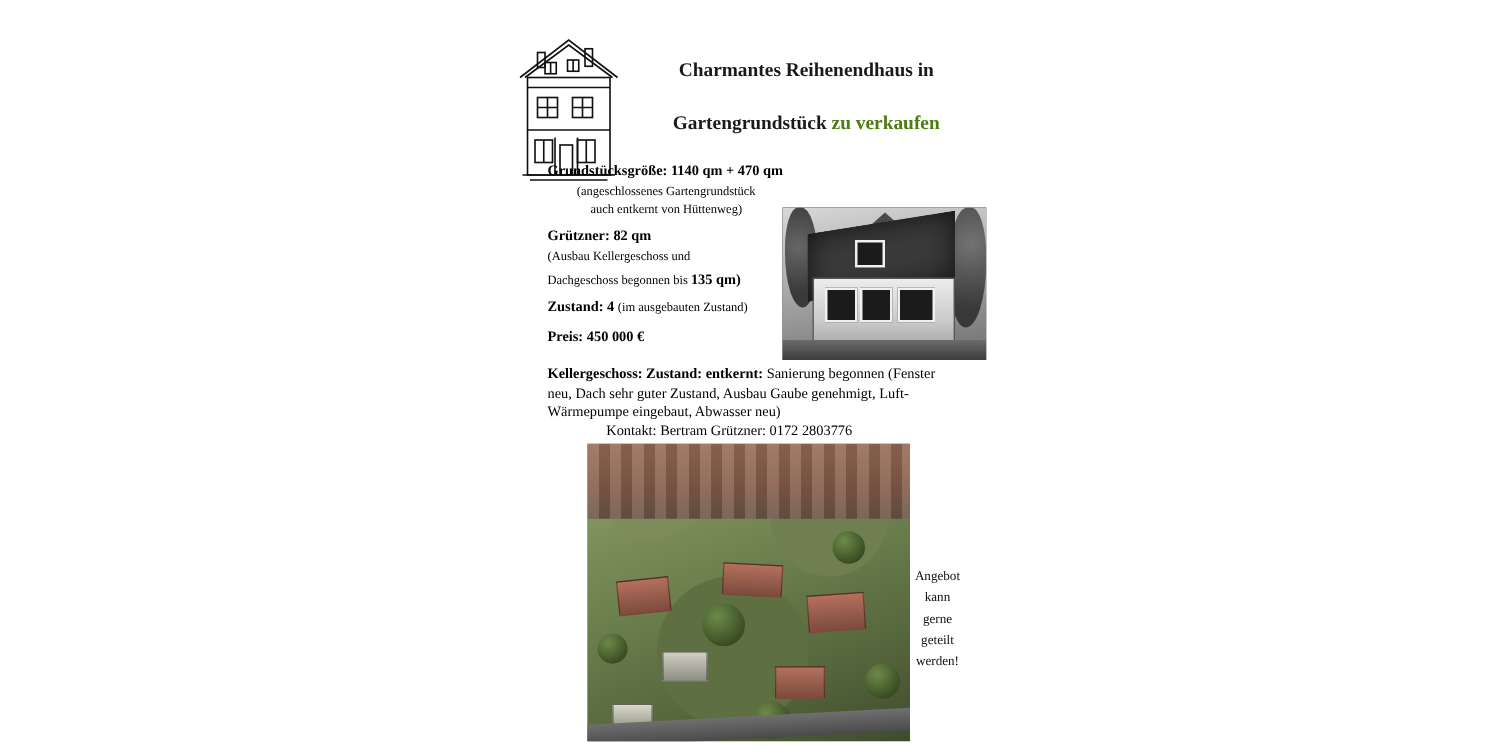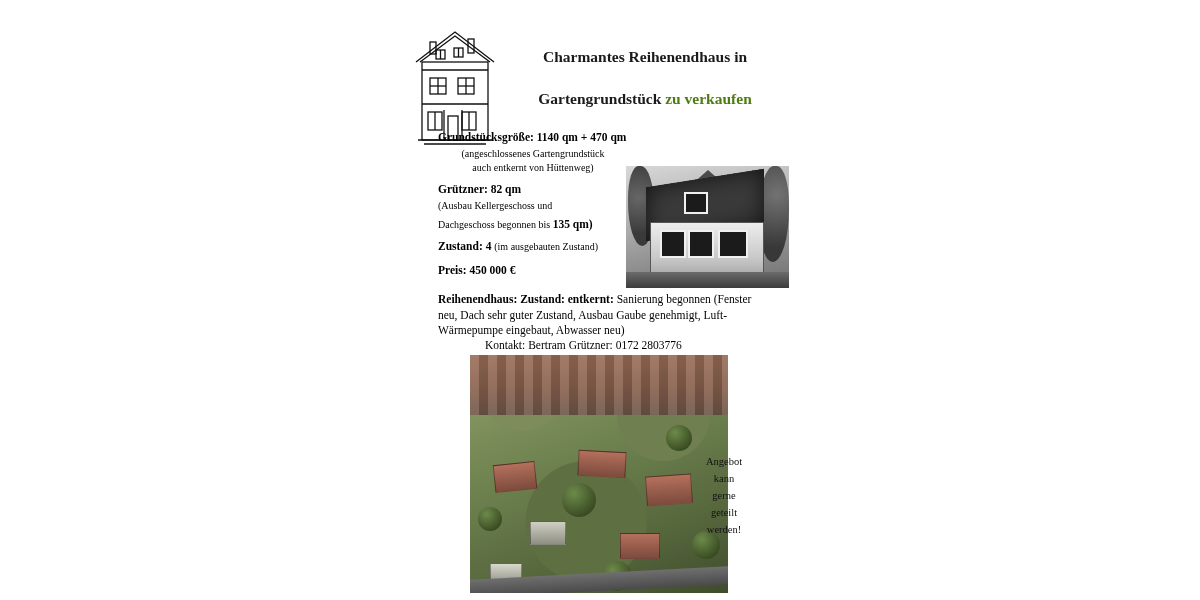--- a/index.html
+++ b/index.html
@@ -237,21 +237,21 @@
   }
   .aer-t1 { left: 92px; top: 128px; width: 34px; height: 34px; }
   .aer-t2 { left: 196px; top: 70px; width: 26px; height: 26px; }
   .aer-t3 { left: 132px; top: 206px; width: 30px; height: 30px; }
   .aer-t4 { left: 8px; top: 152px; width: 24px; height: 24px; }
   .aer-t5 { left: 222px; top: 176px; width: 28px; height: 28px; }
 
   
   .vertical-note {
     position: absolute;
-    left: 704px;
+    left: 730px;
     top: 453px;
     width: 40px;
     text-align: center;
     font-size: 10.5px;
     line-height: 17px;
     color: #111;
   }
   .vertical-note div { white-space: nowrap; }
 </style>
 </head>
@@ -339,21 +339,21 @@
 
     <div class="spacer-sm"></div>
 
     <div class="line">
       <span class="b">Preis:</span>
       <span class="b">450 000 €</span>
     </div>
   </div>
 
   <div class="features">
-    <span class="lead">Reihenendhaus:</span>
+    <span class="lead">Kellergeschoss:</span>
     <span class="lead">Zustand:</span>
     <span class="lead">entkernt:</span>
     <span>Sanierung begonnen (Fenster neu, Dach sehr guter Zustand, Ausbau Gaube genehmigt, Luft-Wärmepumpe eingebaut, Abwasser neu)</span>
   </div>
 
   <div class="contact">
     <span>Kontakt:</span>
     <span>Bertram Grützner:</span>
     <span>0172 2803776</span>
   </div>

